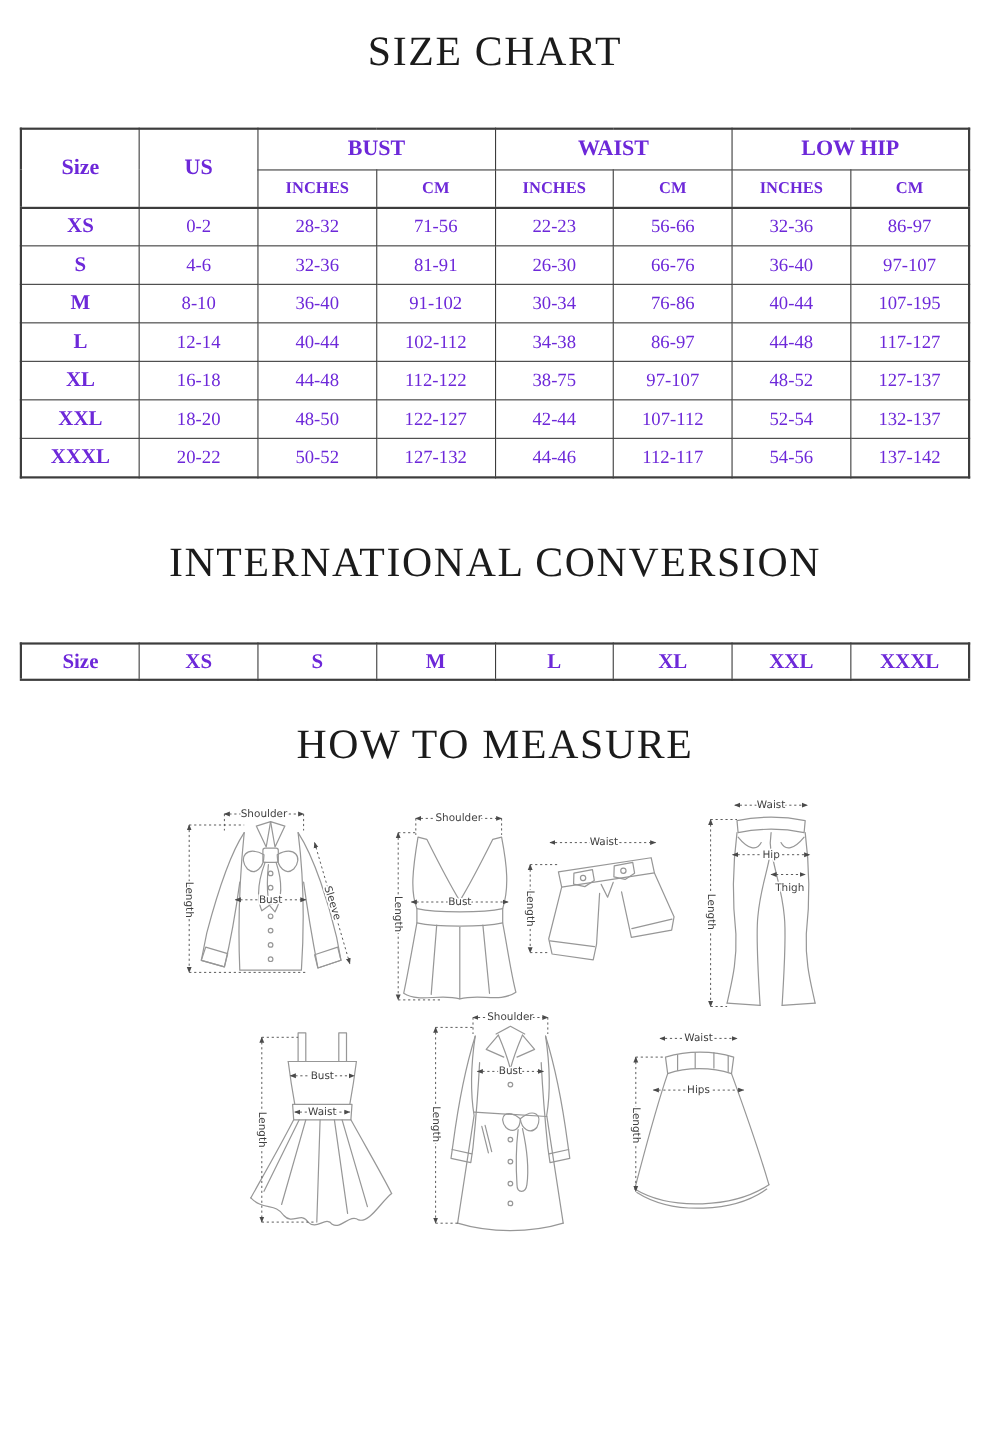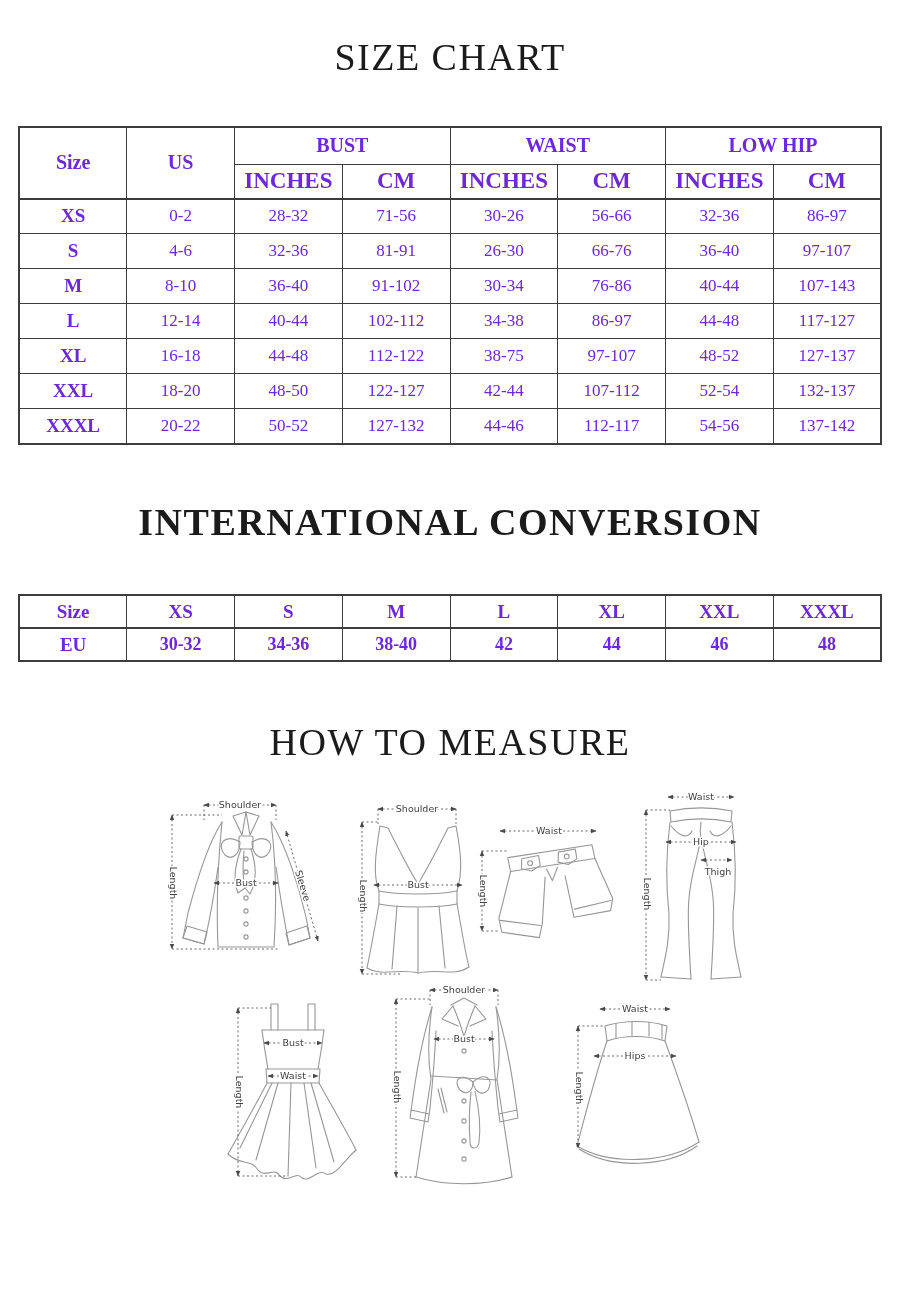--- a/index.html
+++ b/index.html
@@ -1,30 +1,30 @@
 <!DOCTYPE html>
 <html><head>
 <meta charset="utf-8">
 <style>
   html,body { margin:0; padding:0; background:#ffffff; }
   body { width:900px; height:1300px; font-family:"Liberation Serif", serif; color:#151515; overflow:hidden; }
   .page { width:900px; }
 
   h1.title { text-align:center; font-weight:normal; font-size:38px; letter-spacing:1.5px; color:#1b1b1b; margin:0; line-height:1.15; }
-  #title-size { padding-top:36px; margin-bottom:46px; }
-  #title-conv { margin-top:56px; margin-bottom:50px;font-weight:bold; }
-  #title-measure { margin-top:59px; margin-bottom:14px; }
+  #title-size { padding-top:26px; margin-bottom:46px; }
+  #title-conv { margin-top:56px; margin-bottom:50px; }
+  #title-measure { margin-top:37px; margin-bottom:14px; }
 
   table { width:864px; margin:0 auto; border-collapse:collapse; table-layout:fixed;
           font-family:Liberation Serif, serif; color:#6d28d9; border:2px solid #3d3d3d; }
   th, td { border:1px solid #3d3d3d; text-align:center; vertical-align:middle; padding:0; }
   thead { border-bottom:2px solid #3d3d3d; }
 
   .t1 tr.group th { height:36px; font-size:20px; }
-  .t1 tr.units th { height:33px; font-size:23px; }
+  .t1 tr.units th { height:33px; font-size:15px; }
   .t1 tbody tr { height:35px; }
   .t1 tbody th { font-size:19px; font-weight:bold; }
   .t1 tbody td { font-size:17px; font-weight:normal; }
   .t1 thead th { font-weight:bold; }
 
   .t2 thead tr { height:33px; }
   .t2 tbody tr { height:33px; }
   .t2 th { font-size:19px; font-weight:bold; }
   .t2 td { font-size:18px; font-weight:bold; }
 
@@ -60,21 +60,21 @@
         <th>INCHES</th>
         <th>CM</th>
       </tr>
     </thead>
     <tbody>
       <tr>
         <th>XS</th>
         <td>0-2</td>
         <td>28-32</td>
         <td>71-56</td>
-        <td>30-26</td>
+        <td>22-23</td>
         <td>56-66</td>
         <td>32-36</td>
         <td>86-97</td>
       </tr>
       <tr>
         <th>S</th>
         <td>4-6</td>
         <td>32-36</td>
         <td>81-91</td>
         <td>26-30</td>
@@ -83,21 +83,21 @@
         <td>97-107</td>
       </tr>
       <tr>
         <th>M</th>
         <td>8-10</td>
         <td>36-40</td>
         <td>91-102</td>
         <td>30-34</td>
         <td>76-86</td>
         <td>40-44</td>
-        <td>107-143</td>
+        <td>107-195</td>
       </tr>
       <tr>
         <th>L</th>
         <td>12-14</td>
         <td>40-44</td>
         <td>102-112</td>
         <td>34-38</td>
         <td>86-97</td>
         <td>44-48</td>
         <td>117-127</td>
@@ -144,30 +144,20 @@
         <th>XS</th>
         <th>S</th>
         <th>M</th>
         <th>L</th>
         <th>XL</th>
         <th>XXL</th>
         <th>XXXL</th>
       </tr>
     </thead>
     <tbody>
-      <tr>
-        <th>EU</th>
-        <td>30-32</td>
-        <td>34-36</td>
-        <td>38-40</td>
-        <td>42</td>
-        <td>44</td>
-        <td>46</td>
-        <td>48</td>
-      </tr>
     </tbody>
   </table>
 
   <h1 class="title" id="title-measure">HOW TO MEASURE</h1>
 
   <div class="measure-area">
 
     <svg width="0" height="0">
       <defs>
         <marker id="ah" markerWidth="6.5" markerHeight="6.5" viewBox="0 0 10 10" refX="8.5" refY="5" orient="auto-start-reverse">

